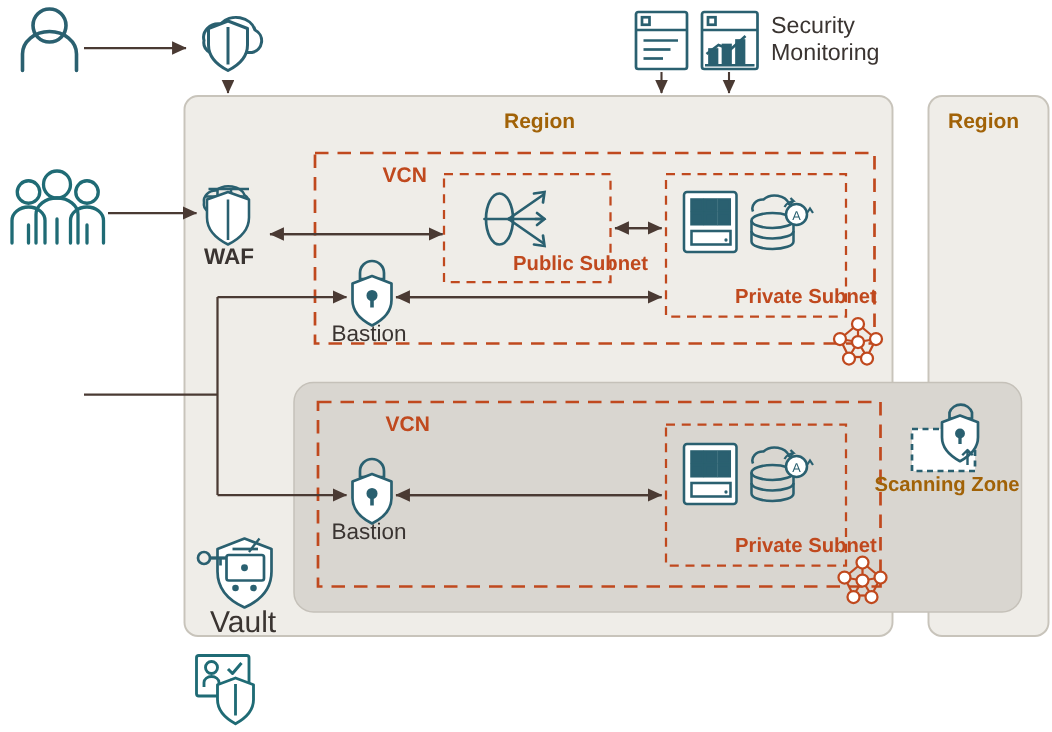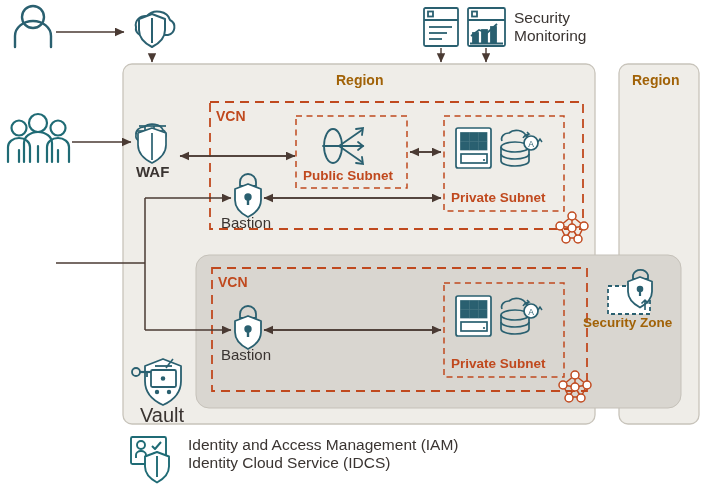--- a/index.html
+++ b/index.html
@@ -2,21 +2,21 @@
 <html><head>
 <meta charset="utf-8">
 <style>
   html,body{margin:0;padding:0;background:#ffffff;}
   body{width:701px;height:488px;position:relative;overflow:hidden;
        font-family:"Liberation Sans","DejaVu Sans",sans-serif;}
   #stage{position:absolute;left:0;top:0;width:701px;height:488px;}
   svg#diagram{position:absolute;left:0;top:0;width:701px;height:488px;}
   .lbl{position:absolute;white-space:pre;line-height:1.18;}
   .t-dark{color:#3a3431;}
-  .t-orange{color:#c0491e;font-weight:bold;}
+  .t-orange{color:#c0491e;font-weight:bold;margin-left:39px;}
   .t-bold{color:#a16207;font-weight:bold;}
 </style>
 </head>
 <body>
 
 <div id="stage">
 
 <svg id="diagram" viewBox="0 0 701 488">
   <defs>
     <marker id="ah" markerWidth="7" markerHeight="7" refX="6.2" refY="3" orient="auto">
@@ -296,20 +296,18 @@
 <div class="lbl t-orange" style="left:451px;top:190px;font-size:13.5px;">Private Subnet</div>
 
 <div class="lbl t-dark" style="left:221px;top:214px;font-size:15px;">Bastion</div>
 
 <div class="lbl t-orange" style="left:218px;top:274px;font-size:14px;">VCN</div>
 
 <div class="lbl t-orange" style="left:451px;top:356px;font-size:13.5px;">Private Subnet</div>
 
 <div class="lbl t-dark" style="left:221px;top:346px;font-size:15px;">Bastion</div>
 
-<div class="lbl t-bold" style="left:583px;top:315px;font-size:13.5px;">Security Zone</div>
+<div class="lbl t-bold" style="left:583px;top:315px;font-size:13.5px;">Scanning Zone</div>
 
 <div class="lbl t-dark" style="left:140px;top:404px;font-size:20px;">Vault</div>
 
-<div class="lbl t-dark" style="left:188px;top:436px;font-size:15.5px;">Identity and Access Management (IAM)
-Identity Cloud Service (IDCS)</div>
 
 </div>
 
 </body></html>

